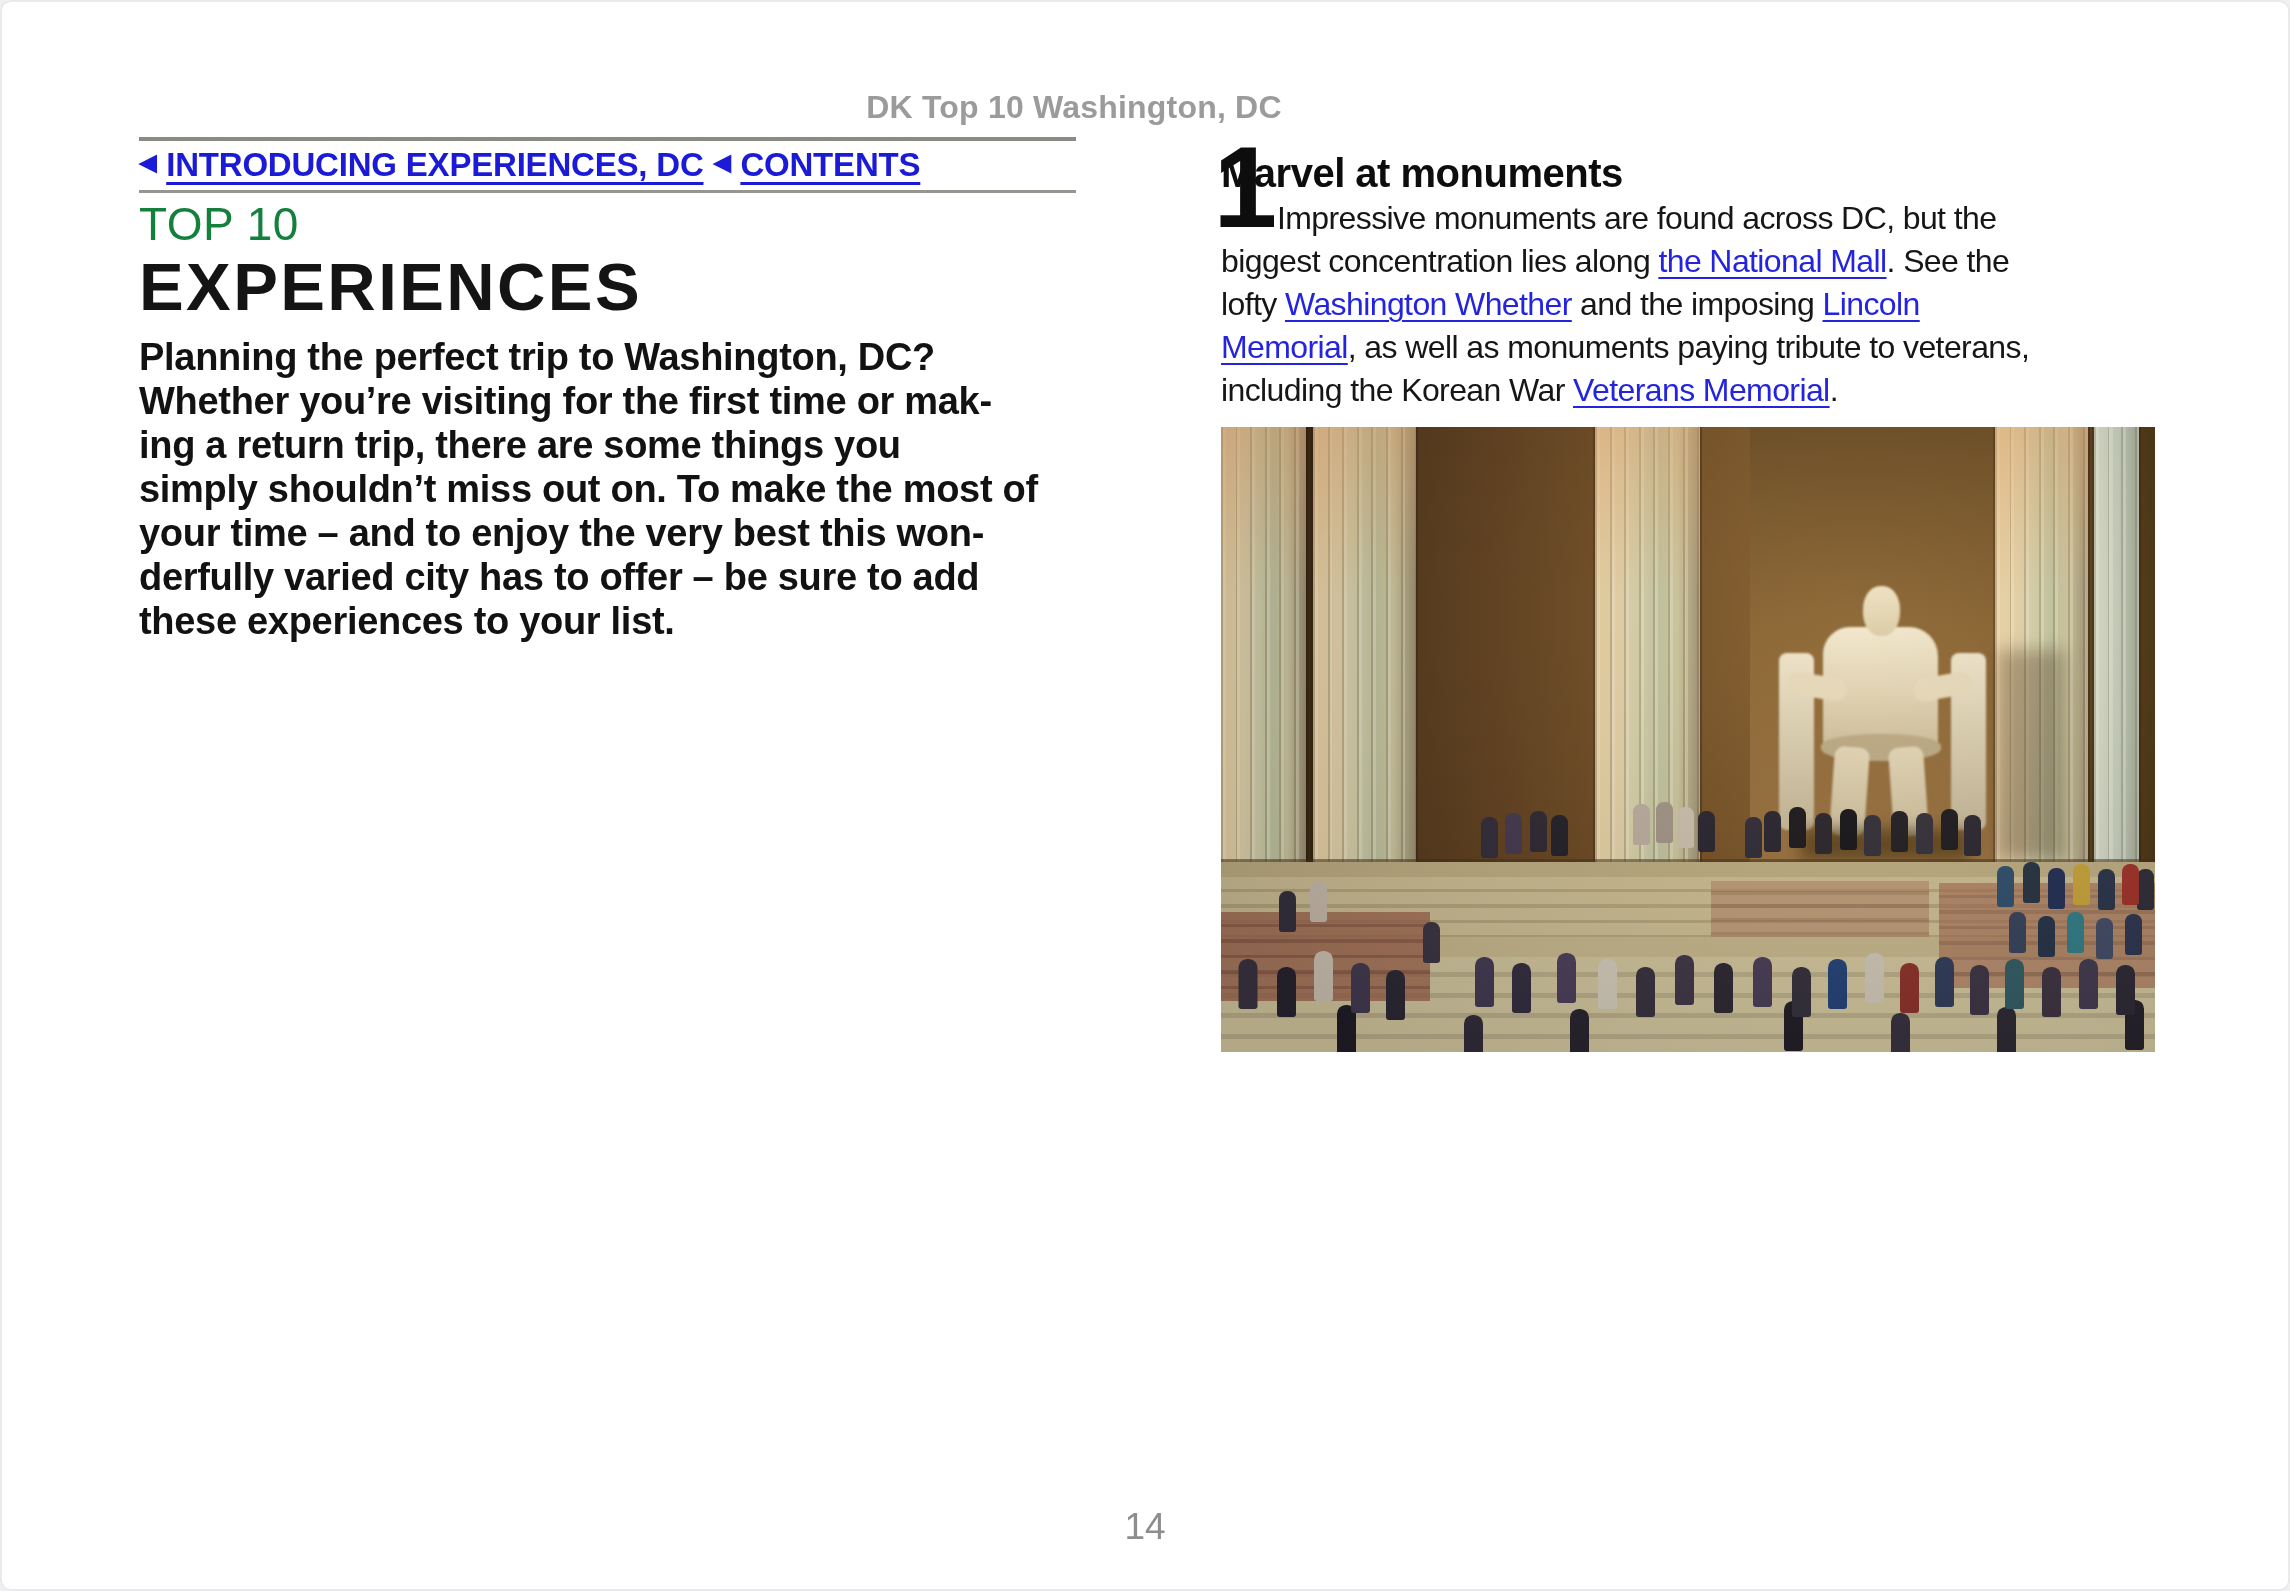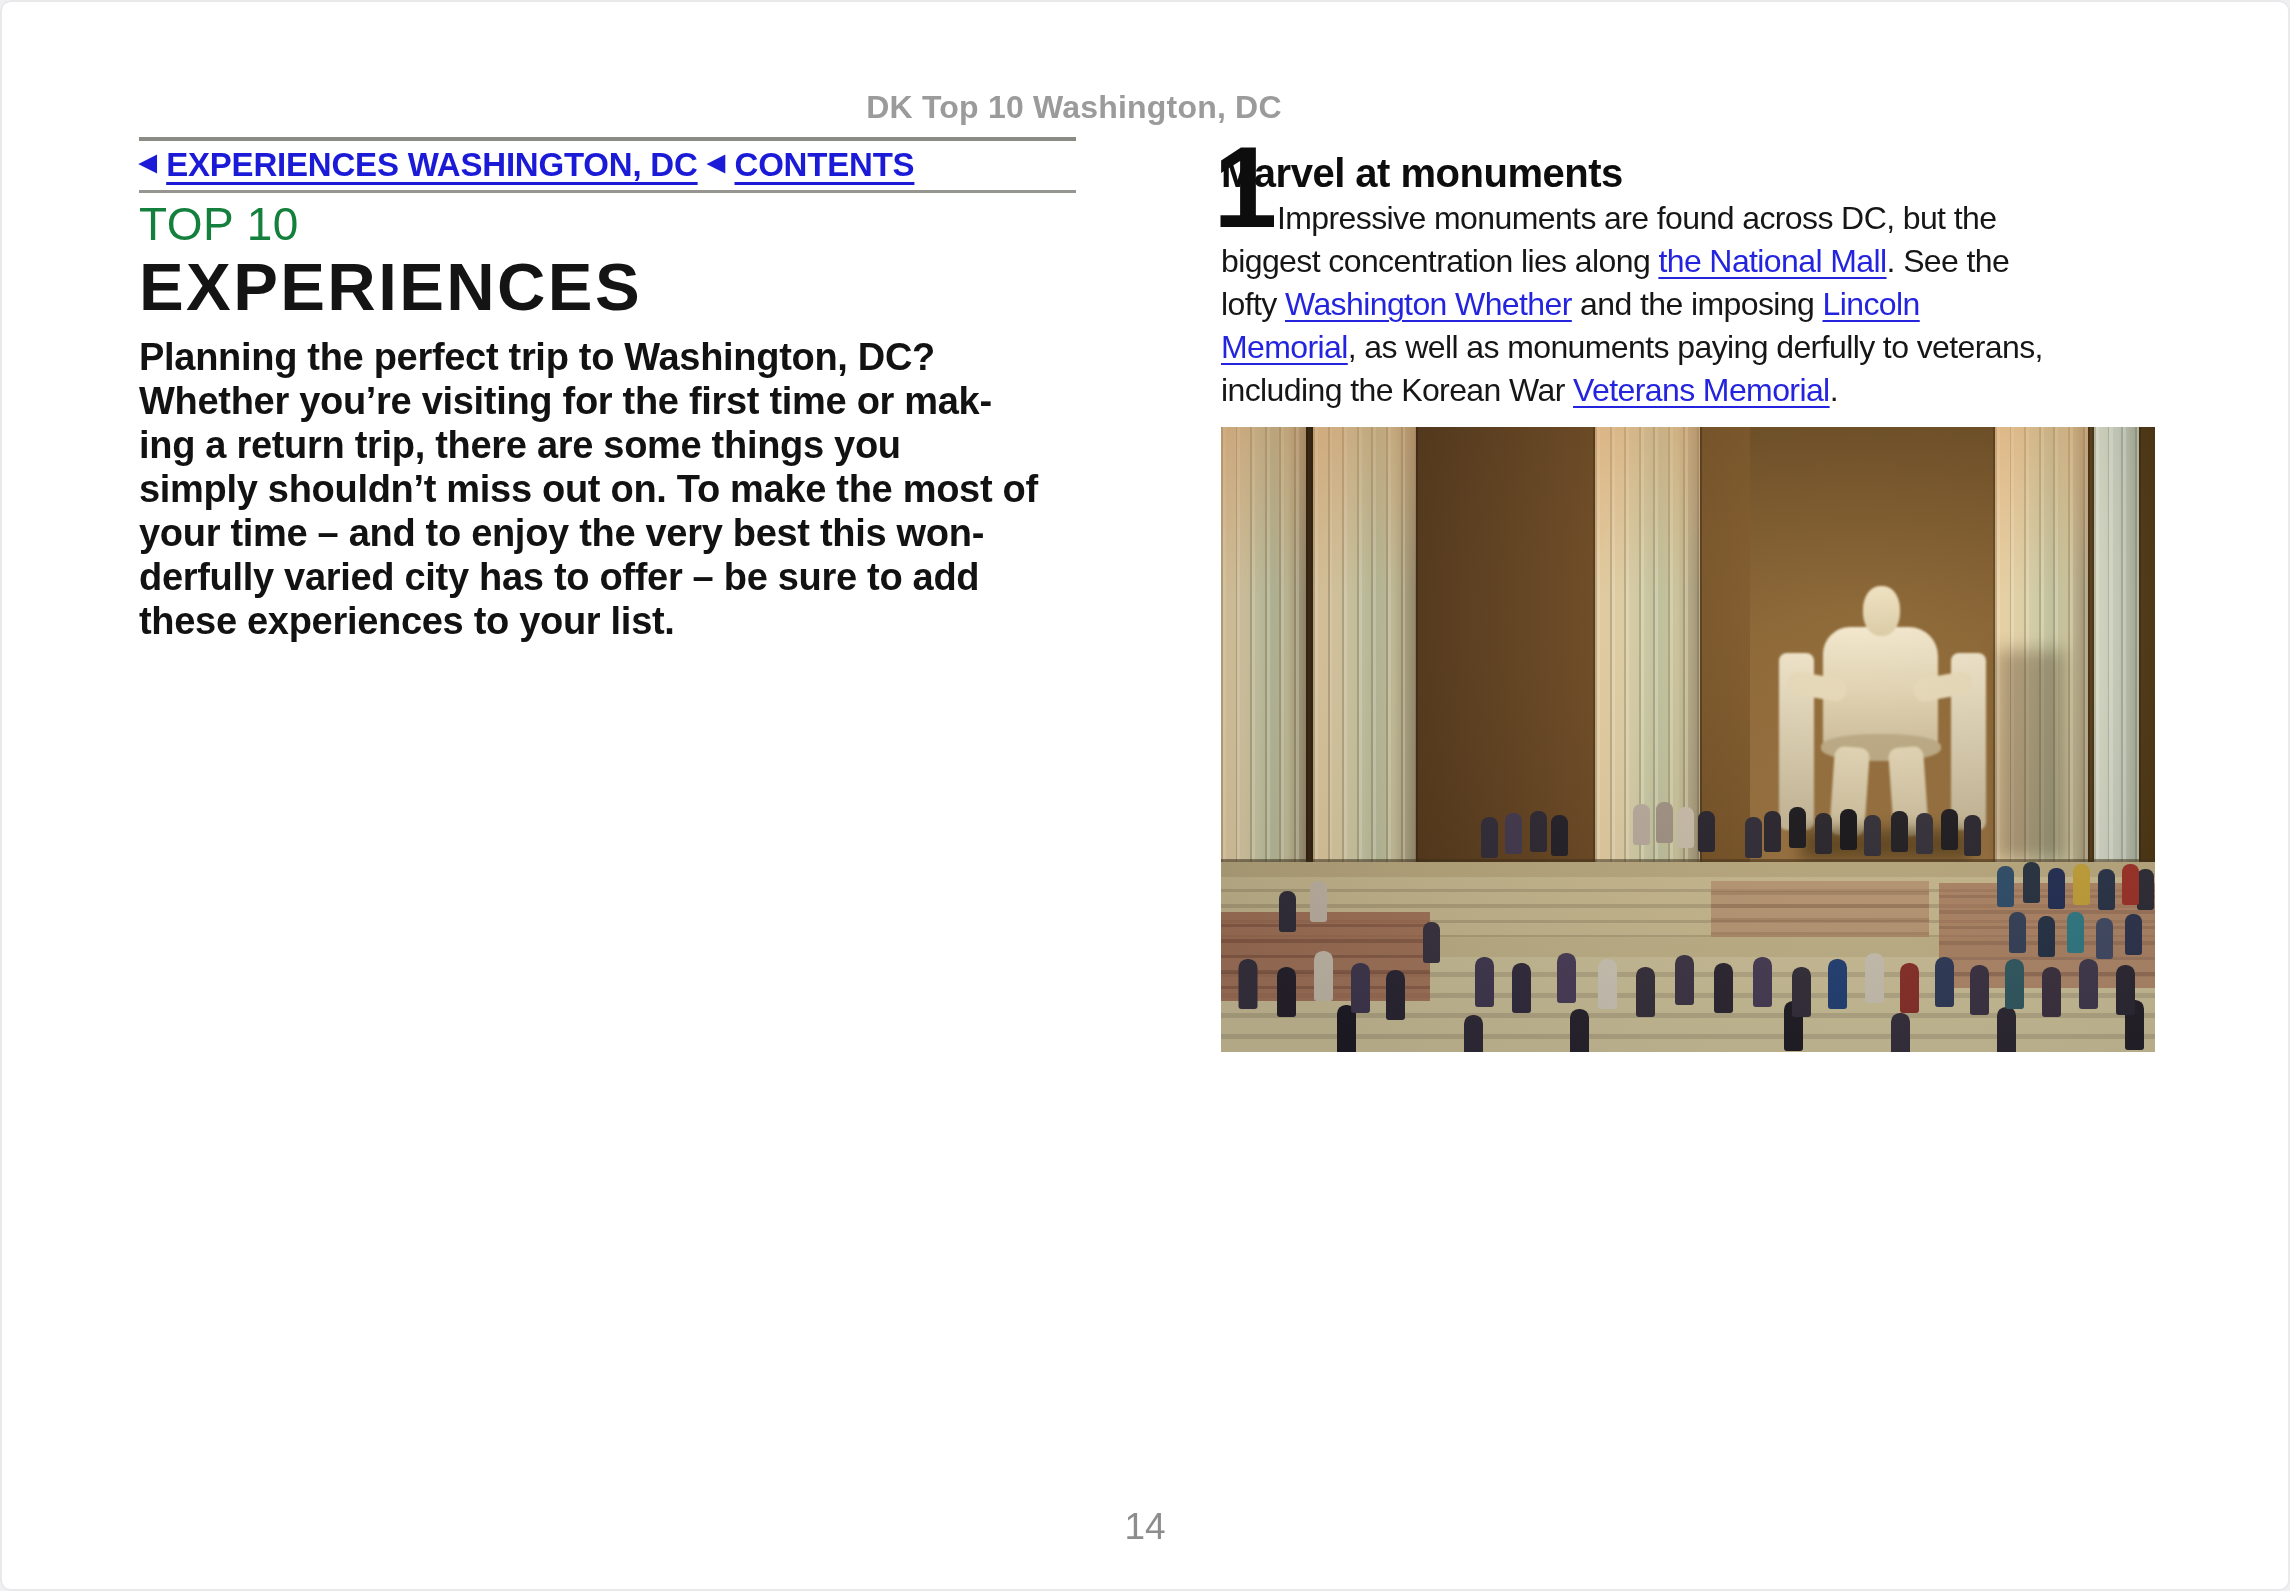--- a/index.html
+++ b/index.html
@@ -118,21 +118,21 @@
 </head>
 <body>
 
 <div class="screen">
 
   <div class="header-title">DK Top 10 Washington, DC</div>
 
   <div class="left-col">
     <div class="navbar">
       <span class="nav-arrow">◀</span>
-      <a class="nav-link">EXPERIENCES WASHINGTON, DC</a>
+      <a class="nav-link">INTRODUCING EXPERIENCES, DC</a>
       <span class="nav-arrow">◀</span>
       <a class="nav-link">CONTENTS</a>
     </div>
     <div class="kicker">TOP 10</div>
     <div class="big-title">EXPERIENCES</div>
     <div class="intro">Planning the perfect trip to Washington, DC?
 Whether you’re visiting for the first time or mak-
 ing a return trip, there are some things you
 simply shouldn’t miss out on. To make the most of
 your time – and to enjoy the very best this won-
@@ -140,21 +140,21 @@
 these experiences to your list.</div>
   </div>
 
   <div class="right-col">
     <div class="item-head">
       <span class="drop-num">1</span>
       <div class="item-title">Marvel at monuments</div>
       <div class="item-para"><span>Impressive monuments are found across DC, but the
 biggest concentration lies along </span><a class="inline-link">the National Mall</a><span>. See the
 lofty </span><a class="inline-link">Washington Whether</a><span> and the imposing </span><a class="inline-link">Lincoln
-Memorial</a><span>, as well as monuments paying derfully to veterans,
+Memorial</a><span>, as well as monuments paying tribute to veterans,
 including the Korean War </span><a class="inline-link">Veterans Memorial</a><span>.</span></div>
     </div>
 
     <div class="photo">
       <div class="ph-bg"></div>
       <div class="ph-glow"></div>
       <div class="col col-a"></div>
       <div class="col col-b"></div>
       <div class="col col-c"></div>
       <div class="col col-d"></div>

